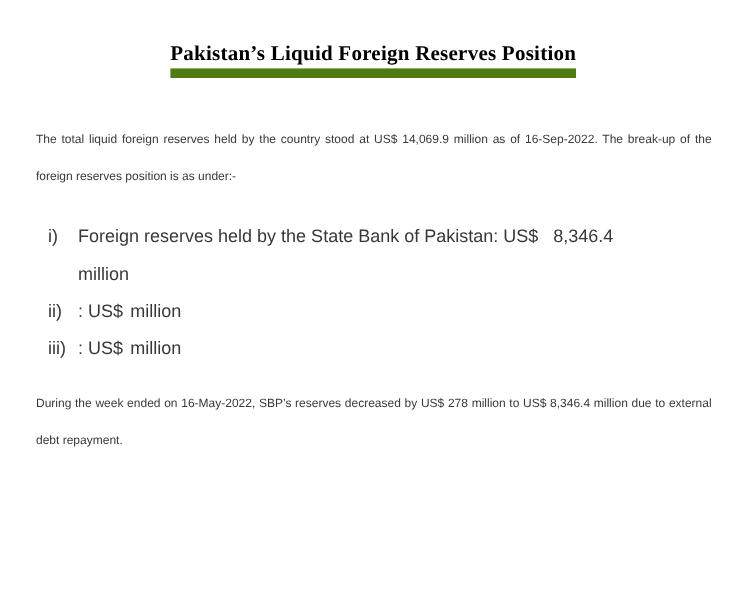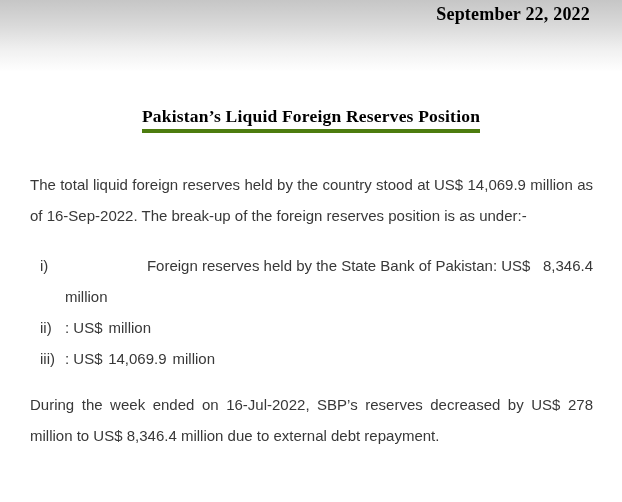--- a/index.html
+++ b/index.html
@@ -28,55 +28,52 @@
   }
 
   .title-row { text-align: center; margin-top: 34px; }
   .title {
     display: inline-block;
     font-family: "Liberation Serif", serif;
     font-weight: bold;
     font-size: 17.5px;
     color: #000000;
     letter-spacing: 0.2px;
-    border-bottom: 4px solid #4d7c0f;
+    border-bottom: 8px solid #4d7c0f;
     padding-bottom: 2px;
   }
 
   .para {
     margin: 0 29px 0 30px;
-    font-size: 15px;
+    font-size: 10px;
     line-height: 31px;
     text-align: justify;
   }
   .intro { margin-top: 36px; }
   .outro { margin-top: 15px; }
 
   .list {
     margin: 19px 29px 0 40px;
     font-size: 15px;
     line-height: 31px;
   }
   .li { display: flex; align-items: flex-start; }
   .marker { flex: none; width: 25px; }
   .item-lines { flex: 1 1 auto; }
-  .prewrap { white-space: pre-wrap; text-align: right; }
+  .prewrap { white-space: pre-wrap; }
   .cols .label { flex: none; width: 352px; }
   .cols .colon { flex: none; white-space: pre; }
   .cols .value { flex: none; width: 64px; text-align: right; }
   .cols .unit { flex: none; margin-left: 6px; }
 </style>
 </head>
 <body>
 
 <div class="page">
 
-  <div class="header-band">
-    <div class="date">September 22, 2022</div>
-  </div>
 
   <div class="title-row">
     <span class="title">Pakistan’s Liquid Foreign Reserves Position</span>
   </div>
 
   <p class="para intro">The total liquid foreign reserves held by the country stood at US$ 14,069.9 million as of 16-Sep-2022. The break-up of the foreign reserves position is as under:-</p>
 
   <div class="list">
 
     <div class="li">
@@ -89,21 +86,20 @@
 
     <div class="li cols">
       <span class="marker">ii)</span>
       <span class="colon">: US$</span>
       <span class="unit">million</span>
     </div>
 
     <div class="li cols">
       <span class="marker">iii)</span>
       <span class="colon">: US$</span>
-      <span class="value">14,069.9</span>
       <span class="unit">million</span>
     </div>
 
   </div>
 
-  <p class="para outro">During the week ended on 16-Jul-2022, SBP’s reserves decreased by US$ 278 million to US$ 8,346.4 million due to external debt repayment.</p>
+  <p class="para outro">During the week ended on 16-May-2022, SBP’s reserves decreased by US$ 278 million to US$ 8,346.4 million due to external debt repayment.</p>
 
 </div>
 
 </body></html>

